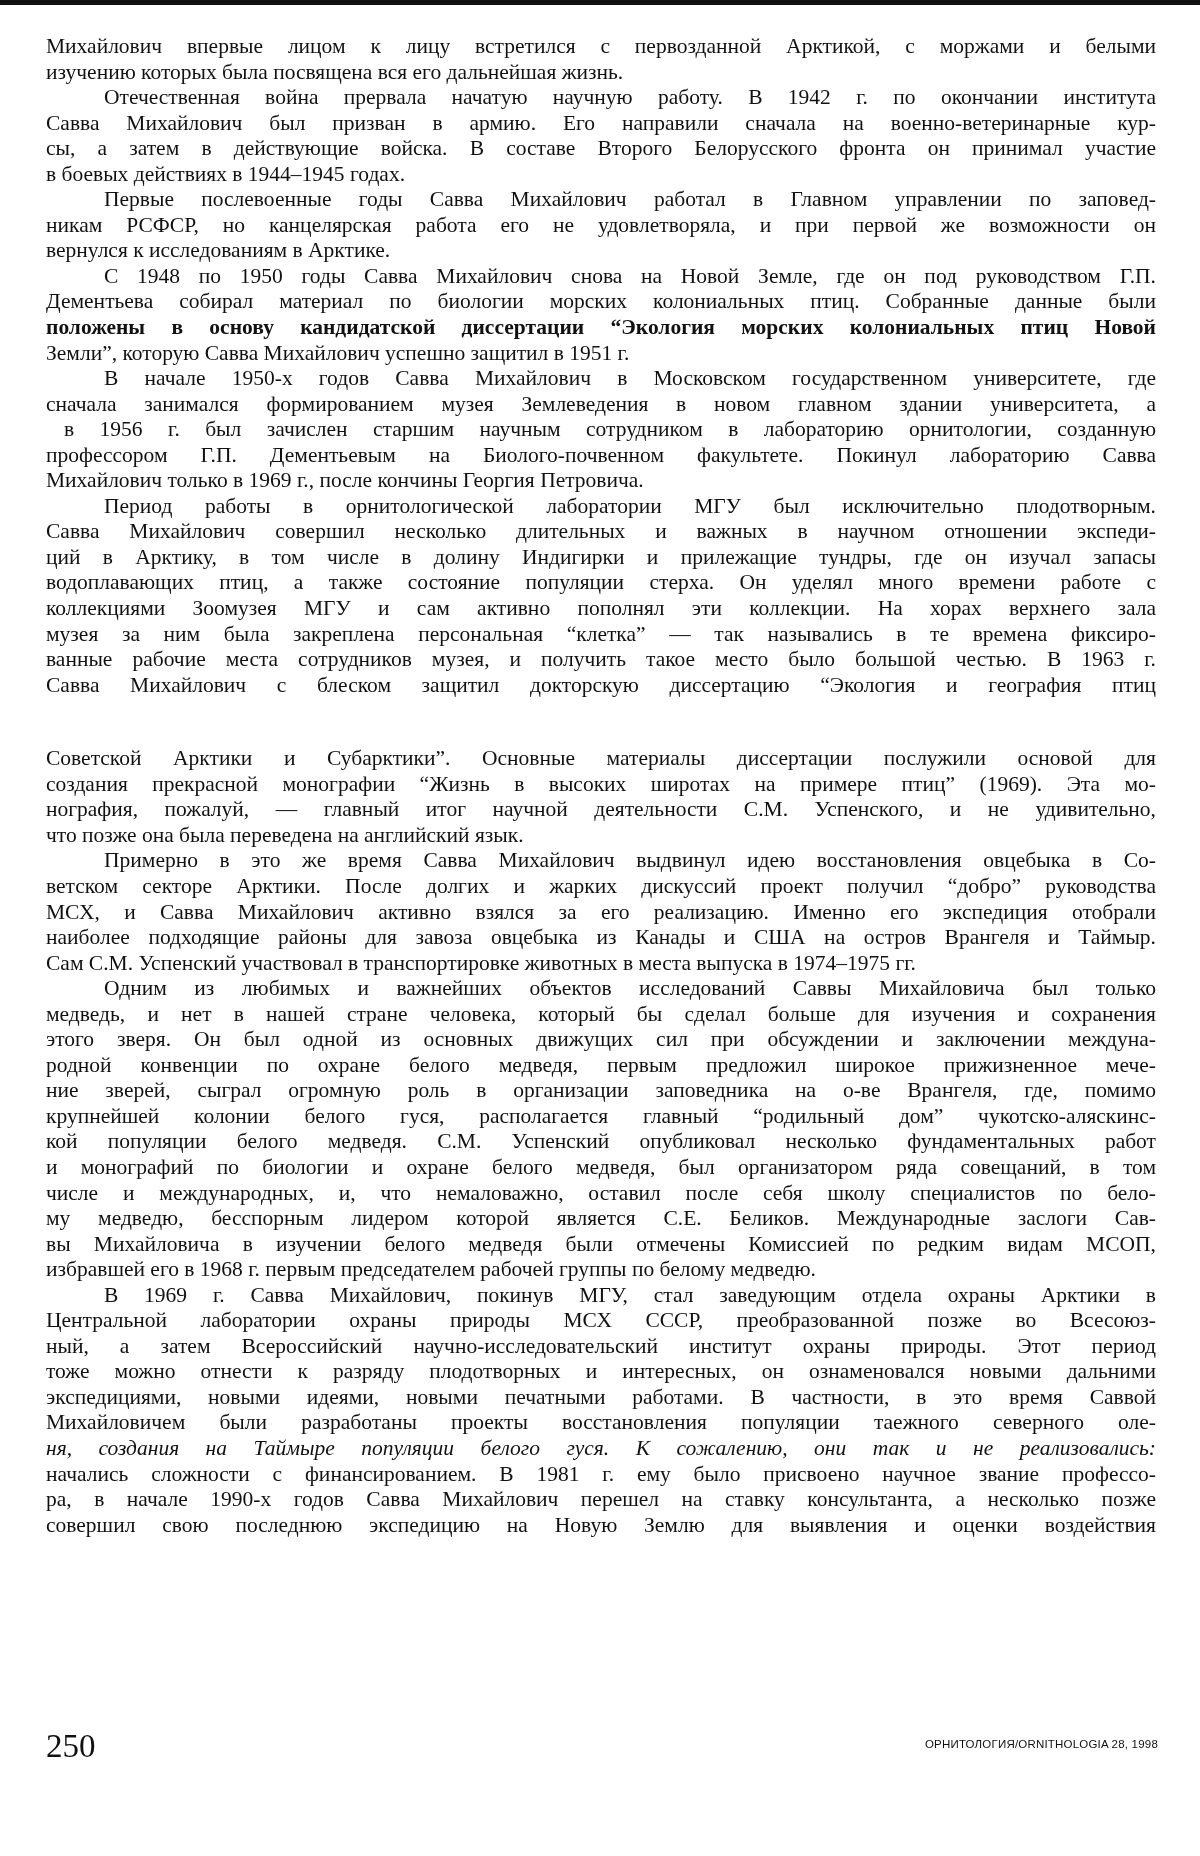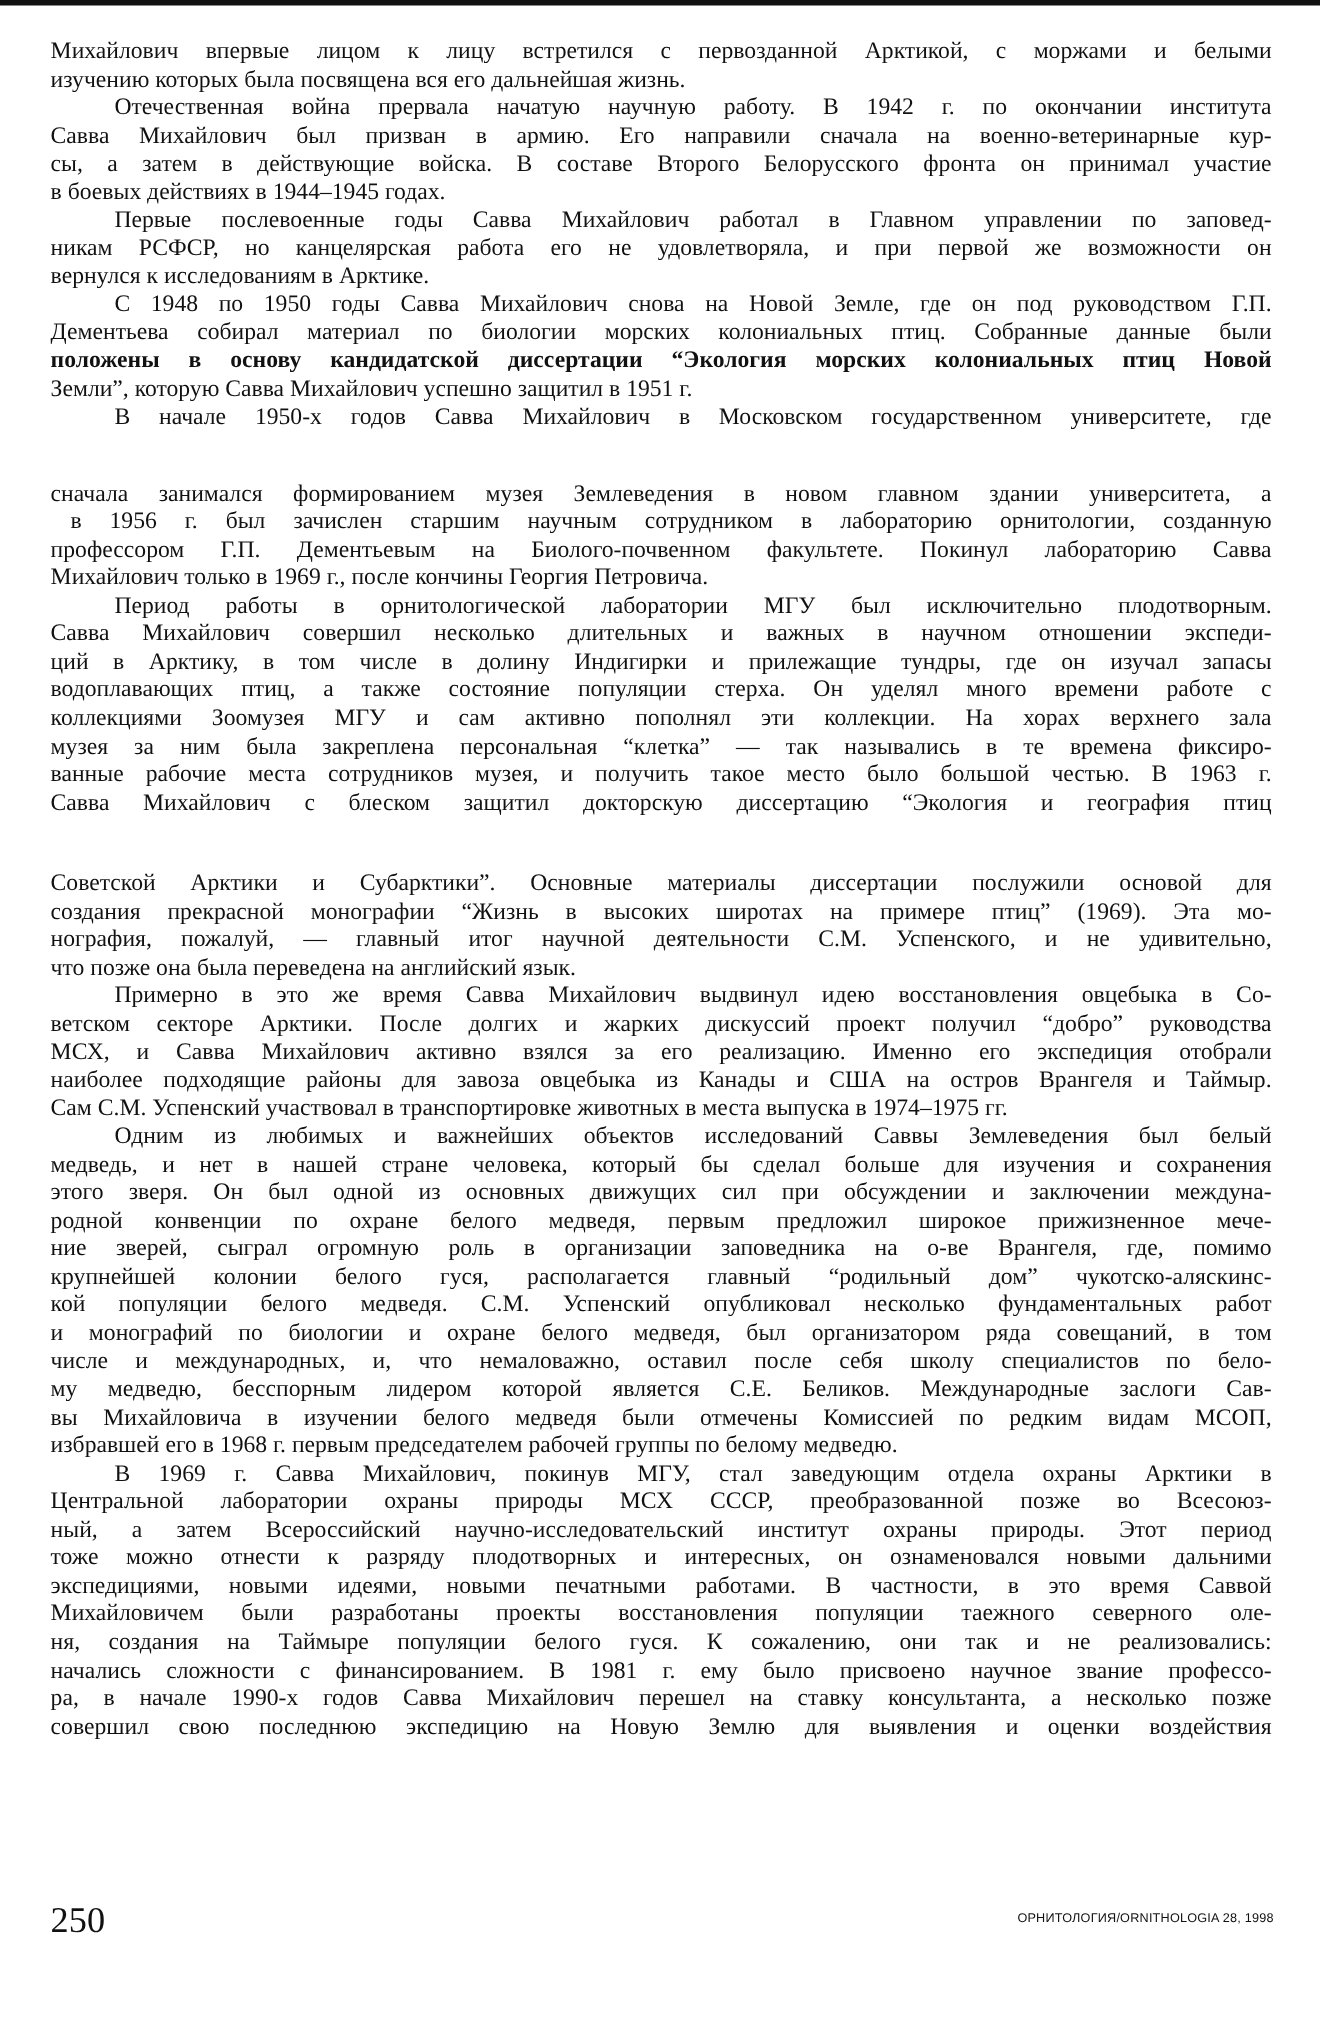--- a/index.html
+++ b/index.html
@@ -46,21 +46,21 @@
       <span class="line last" style="display: block;">вернулся к исследованиям в Арктике.</span>
     </div>
     <div>
       <span class="line indent" style="display: block;">С 1948 по 1950 годы Савва Михайлович снова на Новой Земле, где он под руководством Г.П.</span>
       <span class="line" style="display: block;">Дементьева собирал материал по биологии морских колониальных птиц. Собранные данные были</span>
       <span class="line" style="display: block; font-weight: bold;">положены в основу кандидатской диссертации “Экология морских колониальных птиц Новой</span>
       <span class="line last" style="display: block;">Земли”, которую Савва Михайлович успешно защитил в 1951 г.</span>
     </div>
     <div>
       <span class="line indent" style="display: block;">В начале 1950-х годов Савва Михайлович в Московском государственном университете, где</span>
-      <span class="line" style="display: block; margin-top: 44px;">сначала занимался формированием музея Землеведения в новом главном здании университета, а</span>
+      <span class="line" style="display: block;">сначала занимался формированием музея Землеведения в новом главном здании университета, а</span>
       <span class="line" style="display: block; margin-left: 18px;">в 1956 г. был зачислен старшим научным сотрудником в лабораторию орнитологии, созданную</span>
       <span class="line" style="display: block;">профессором Г.П. Дементьевым на Биолого-почвенном факультете. Покинул лабораторию Савва</span>
       <span class="line last" style="display: block;">Михайлович только в 1969 г., после кончины Георгия Петровича.</span>
     </div>
     <div>
       <span class="line indent" style="display: block;">Период работы в орнитологической лаборатории МГУ был исключительно плодотворным.</span>
       <span class="line" style="display: block;">Савва Михайлович совершил несколько длительных и важных в научном отношении экспеди-</span>
       <span class="line" style="display: block;">ций в Арктику, в том числе в долину Индигирки и прилежащие тундры, где он изучал запасы</span>
       <span class="line" style="display: block;">водоплавающих птиц, а также состояние популяции стерха. Он уделял много времени работе с</span>
       <span class="line" style="display: block;">коллекциями Зоомузея МГУ и сам активно пополнял эти коллекции. На хорах верхнего зала</span>
@@ -73,41 +73,41 @@
       <span class="line last" style="display: block;">что позже она была переведена на английский язык.</span>
     </div>
     <div>
       <span class="line indent" style="display: block;">Примерно в это же время Савва Михайлович выдвинул идею восстановления овцебыка в Со-</span>
       <span class="line" style="display: block;">ветском секторе Арктики. После долгих и жарких дискуссий проект получил “добро” руководства</span>
       <span class="line" style="display: block;">МСХ, и Савва Михайлович активно взялся за его реализацию. Именно его экспедиция отобрали</span>
       <span class="line" style="display: block;">наиболее подходящие районы для завоза овцебыка из Канады и США на остров Врангеля и Таймыр.</span>
       <span class="line last" style="display: block;">Сам С.М. Успенский участвовал в транспортировке животных в места выпуска в 1974–1975 гг.</span>
     </div>
     <div>
-      <span class="line indent" style="display: block;">Одним из любимых и важнейших объектов исследований Саввы Землеведения был белый</span>
+      <span class="line indent" style="display: block;">Одним из любимых и важнейших объектов исследований Саввы Михайловича был только</span>
       <span class="line" style="display: block;">медведь, и нет в нашей стране человека, который бы сделал больше для изучения и сохранения</span>
       <span class="line" style="display: block;">этого зверя. Он был одной из основных движущих сил при обсуждении и заключении междуна-</span>
       <span class="line" style="display: block;">родной конвенции по охране белого медведя, первым предложил широкое прижизненное мече-</span>
       <span class="line" style="display: block;">ние зверей, сыграл огромную роль в организации заповедника на о-ве Врангеля, где, помимо</span>
       <span class="line" style="display: block;">крупнейшей колонии белого гуся, располагается главный “родильный дом” чукотско-аляскинс-</span>
       <span class="line" style="display: block;">кой популяции белого медведя. С.М. Успенский опубликовал несколько фундаментальных работ</span>
       <span class="line" style="display: block;">и монографий по биологии и охране белого медведя, был организатором ряда совещаний, в том</span>
       <span class="line" style="display: block;">числе и международных, и, что немаловажно, оставил после себя школу специалистов по бело-</span>
       <span class="line" style="display: block;">му медведю, бесспорным лидером которой является С.Е. Беликов. Международные заслоги Сав-</span>
       <span class="line" style="display: block;">вы Михайловича в изучении белого медведя были отмечены Комиссией по редким видам МСОП,</span>
       <span class="line last" style="display: block;">избравшей его в 1968 г. первым председателем рабочей группы по белому медведю.</span>
     </div>
     <div>
       <span class="line indent" style="display: block;">В 1969 г. Савва Михайлович, покинув МГУ, стал заведующим отдела охраны Арктики в</span>
       <span class="line" style="display: block;">Центральной лаборатории охраны природы МСХ СССР, преобразованной позже во Всесоюз-</span>
       <span class="line" style="display: block;">ный, а затем Всероссийский научно-исследовательский институт охраны природы. Этот период</span>
       <span class="line" style="display: block;">тоже можно отнести к разряду плодотворных и интересных, он ознаменовался новыми дальними</span>
       <span class="line" style="display: block;">экспедициями, новыми идеями, новыми печатными работами. В частности, в это время Саввой</span>
       <span class="line" style="display: block;">Михайловичем были разработаны проекты восстановления популяции таежного северного оле-</span>
-      <span class="line" style="display: block;">ня, создания на Таймыре популяции белого гуся. К сожалению, они так и не реализовались:</span>
+      <span class="line" style="display: block; font-style: italic;">ня, создания на Таймыре популяции белого гуся. К сожалению, они так и не реализовались:</span>
       <span class="line" style="display: block;">начались сложности с финансированием. В 1981 г. ему было присвоено научное звание профессо-</span>
       <span class="line" style="display: block;">ра, в начале 1990-х годов Савва Михайлович перешел на ставку консультанта, а несколько позже</span>
       <span class="line" style="display: block;">совершил свою последнюю экспедицию на Новую Землю для выявления и оценки воздействия</span>
     </div>
   </div>
 
 <div class="footer">
   <span class="page-number">250</span>
   <span class="journal-ref">ОРНИТОЛОГИЯ/ORNITHOLOGIA 28, 1998</span>
 </div>

